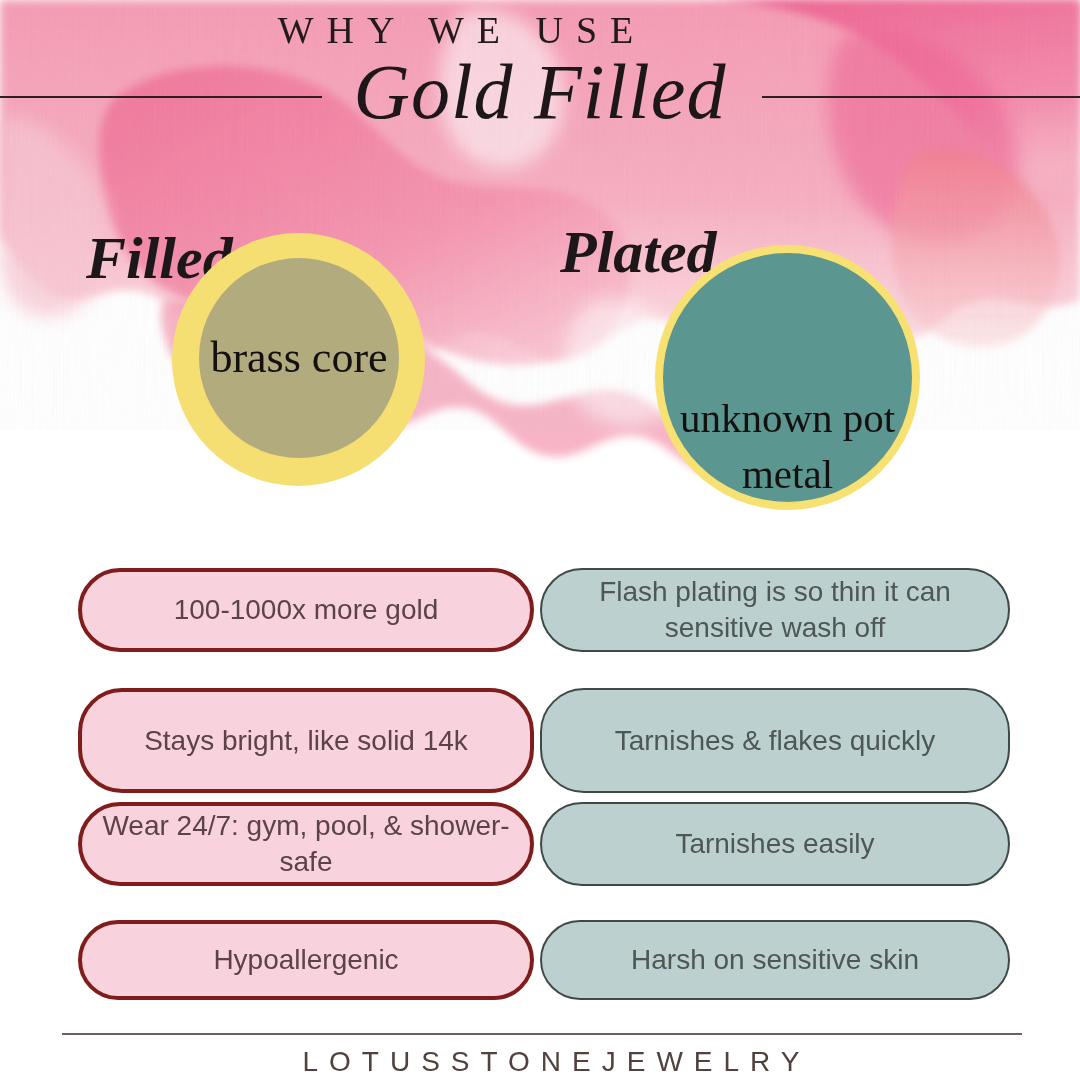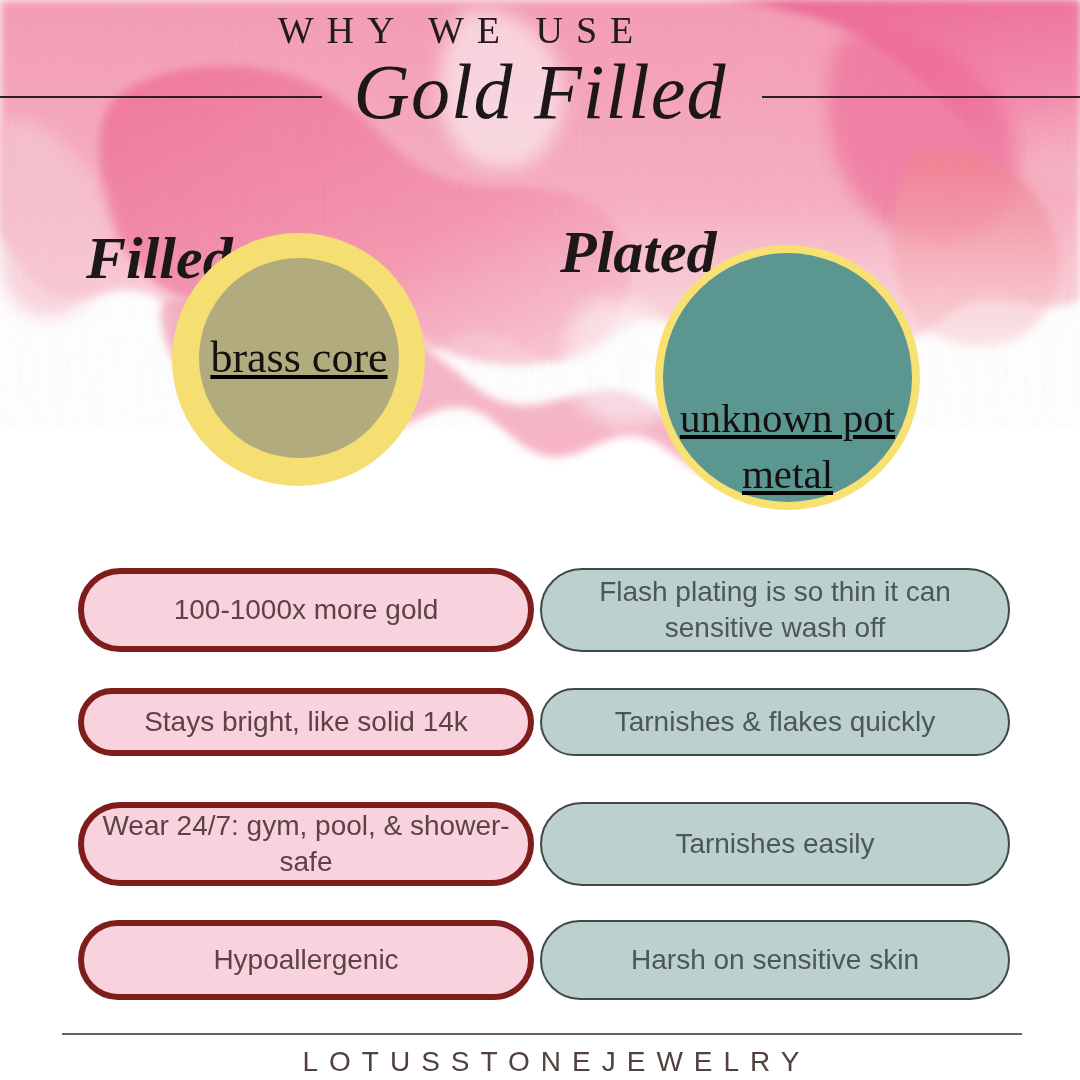--- a/index.html
+++ b/index.html
@@ -43,21 +43,21 @@
   
   .col-label{
     position:absolute;
     font-family:"Liberation Serif", serif;
     font-style:italic;font-weight:700;font-size:60px;color:#1d1719;
     line-height:60px;white-space:nowrap;
   }
   #label-filled{left:86px;top:228px;}
   #label-plated{left:560px;top:222px;}
 
-  .circle{position:absolute;border-radius:50%;text-decoration:underline;}
+  .circle{position:absolute;border-radius:50%;}
   #circle-filled-outer{
     left:172px;top:233px;width:253px;height:253px;background:#f5de72;
   }
   #circle-filled-inner{
     left:199px;top:258px;width:200px;height:200px;background:#b2ab7e;
     display:flex;align-items:center;justify-content:center;
   }
   #circle-plated-outer{
     left:655px;top:245px;width:265px;height:265px;background:#f7e173;
   }
@@ -80,28 +80,28 @@
     border-radius:44px;
     display:flex;align-items:center;justify-content:center;
     text-align:center;
     font-family:"Liberation Sans", sans-serif;
     font-size:28px;
     line-height:36px;
     padding:0 18px;
   }
   .pill.left{
     left:78px;width:456px;
-    background:#f8d3dd;border:6px solid #7f1d1d;color:#5c4348;
+    background:#f8d3dd;border:4px solid #7f1d1d;color:#5c4348;
   }
   .pill.right{
     left:540px;width:470px;
     background:#bcd1cf;border:2px solid #3f4a48;color:#4d5755;
   }
   .r0{top:568px;height:84px;}
-  .r1{top:688px;height:68px;}
+  .r1{top:688px;height:105px;}
   .r2{top:802px;height:84px;}
   .r3{top:920px;height:80px;}
 
   
   #footer-rule{
     position:absolute;left:62px;top:1033px;width:960px;height:0;
     border-top:2px solid #6e5f5c;
   }
   #footer-text{
     position:absolute;left:0;top:1044px;width:1080px;text-align:center;

